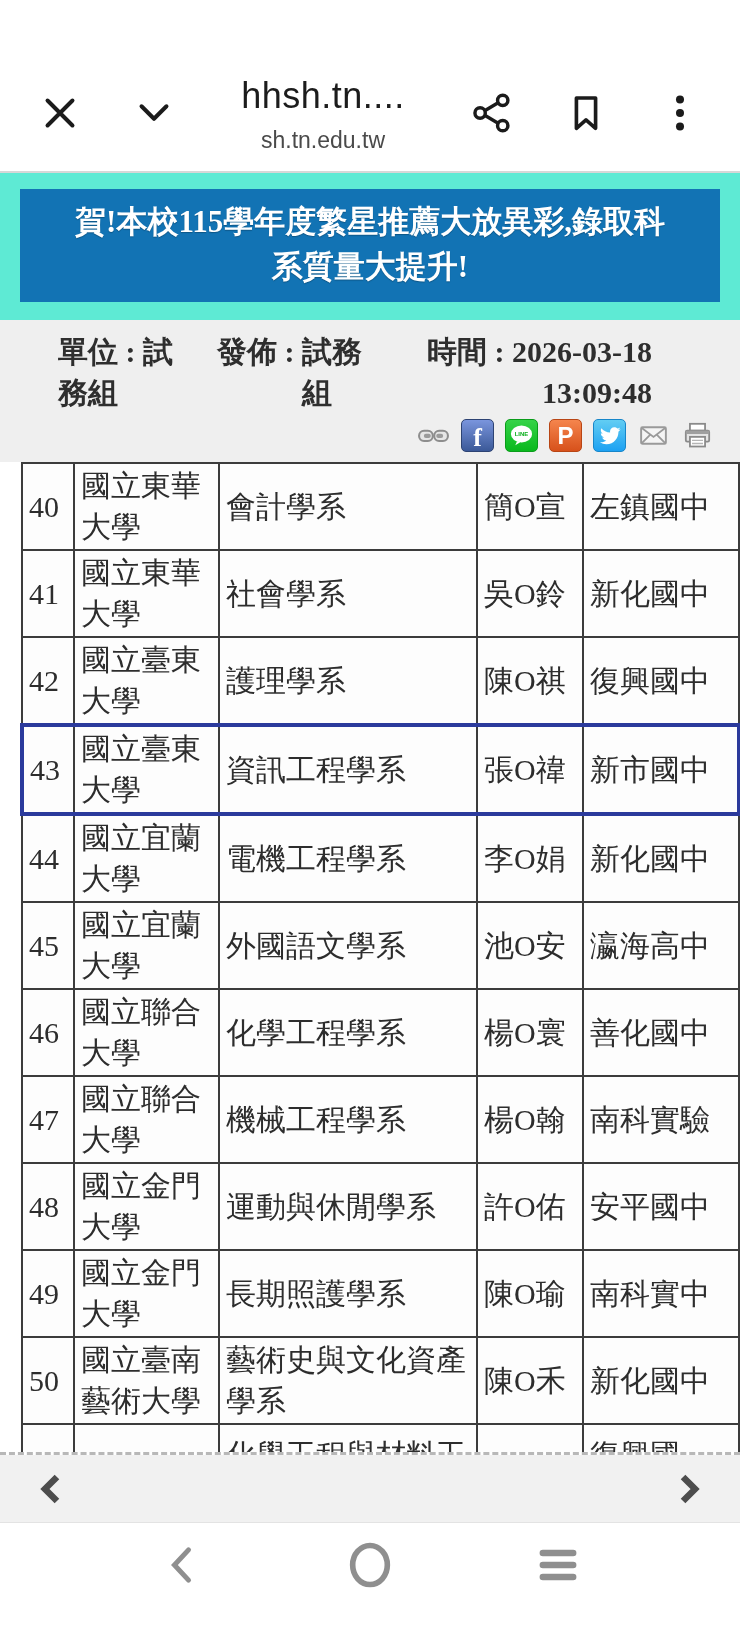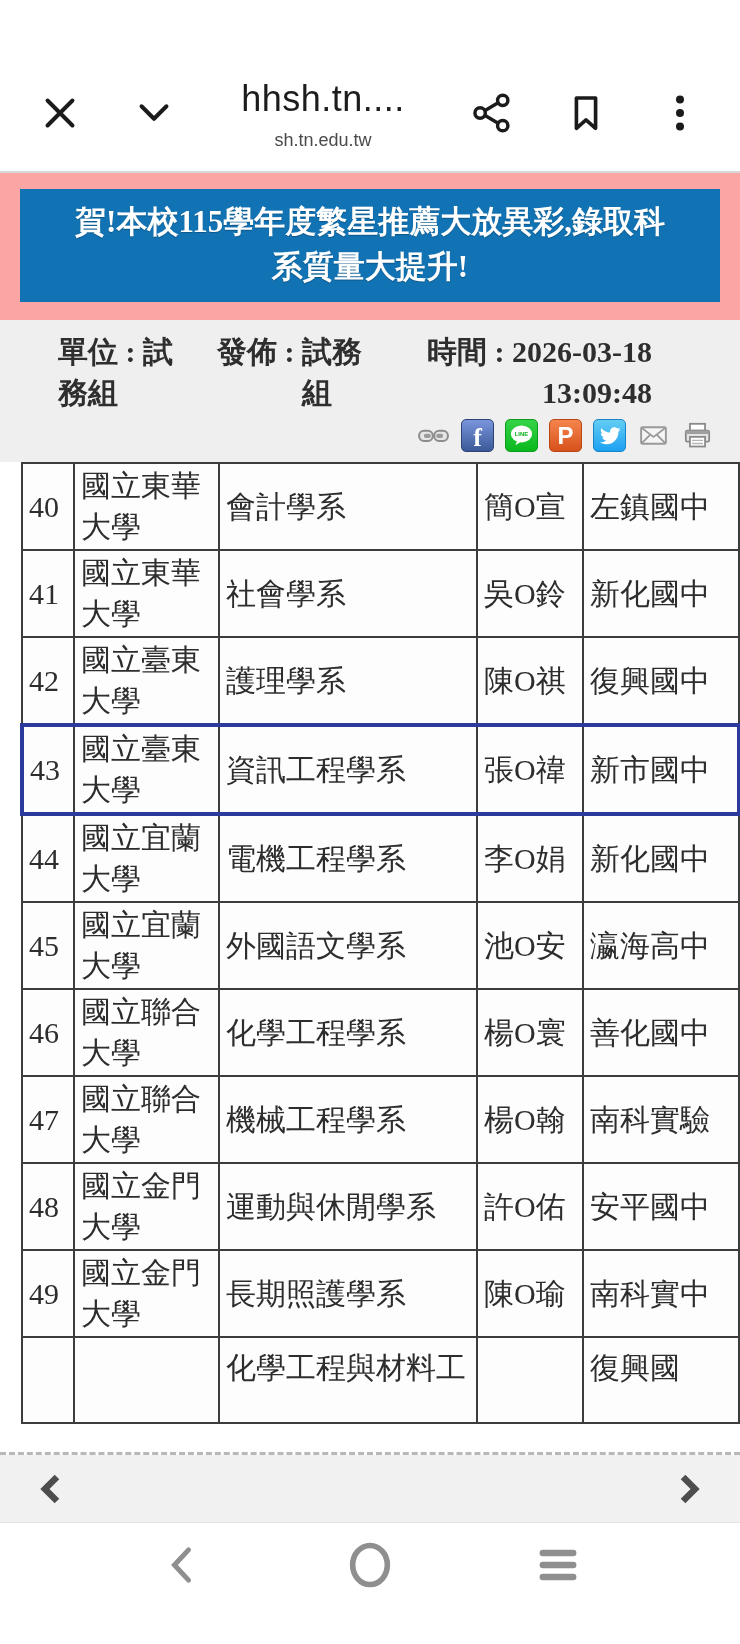--- a/index.html
+++ b/index.html
@@ -1,37 +1,37 @@
 <!DOCTYPE html>
 <html style="--banner-bg: #1273b4; --hl: #2b3a9c;"><head>
 <meta charset="utf-8">
 <style>
   * { margin:0; padding:0; box-sizing:border-box; }
   body { background:#fff; }
   .screen {
     position:relative; width:740px; height:1644px; margin:0 auto;
-    background:#fca5a5; overflow:hidden;
+    background:#5eead4; overflow:hidden;
     font-family:"Liberation Serif","DejaVu Serif",serif; color:#222;
   }
   
   .topbar {
     position:absolute; top:0; left:0; width:740px; height:173px;
     background:#fff; border-bottom:2px solid #d7d7d7;
     font-family:"Liberation Sans","DejaVu Sans",sans-serif;
   }
   .topbar-inner {
     position:absolute; top:60px; left:0; right:0; height:105px;
     display:flex; align-items:center; padding:0 32px;
   }
   .tb-icon { width:56px; height:56px; flex:0 0 auto; display:flex; align-items:center; justify-content:center; cursor:pointer; }
   .tb-icon svg { width:46px; height:46px; }
   .tb-gap { width:38px; }
   .title-block { flex:1 1 auto; text-align:center; margin-top:4px; overflow:hidden; cursor:pointer; }
   .page-title { font-size:36px; color:#1c1c1c; letter-spacing:.5px; white-space:nowrap; }
-  .page-url { font-size:18px; color:#4a4a4a; margin-top:10px; white-space:nowrap; }
+  .page-url { font-size:23px; color:#4a4a4a; margin-top:10px; white-space:nowrap; }
   
   .banner {
     margin:16px 20px 18px 20px; width:700px;
     background:var(--banner-bg,#1273b4);
     color:#ffffff; font-weight:bold; font-size:31px; line-height:1.44;
     text-align:center; padding:11px 40px 13px 40px;
     text-shadow:0 1px 1px rgba(0,0,0,.25);
   }
   
   .meta {
@@ -269,20 +269,27 @@
     <td class="c-name">許O佑</td>
     <td class="c-school">安平國中</td>
   </tr>
             <tr>
     <td class="c-no">49</td>
     <td class="c-uni">國立金門大學</td>
     <td class="c-dept">長期照護學系</td>
     <td class="c-name">陳O瑜</td>
     <td class="c-school">南科實中</td>
   </tr>
+            <tr>
+    <td class="c-no">50</td>
+    <td class="c-uni">國立臺南藝術大學</td>
+    <td class="c-dept">藝術史與文化資產學系</td>
+    <td class="c-name">陳O禾</td>
+    <td class="c-school">新化國中</td>
+  </tr>
             <tr class="partial">
     <td class="c-no"></td>
     <td class="c-uni"></td>
     <td class="c-dept">化學工程與材料工</td>
     <td class="c-name"></td>
     <td class="c-school">復興國</td>
   </tr>
           </tbody>
       </table>
     </div>

